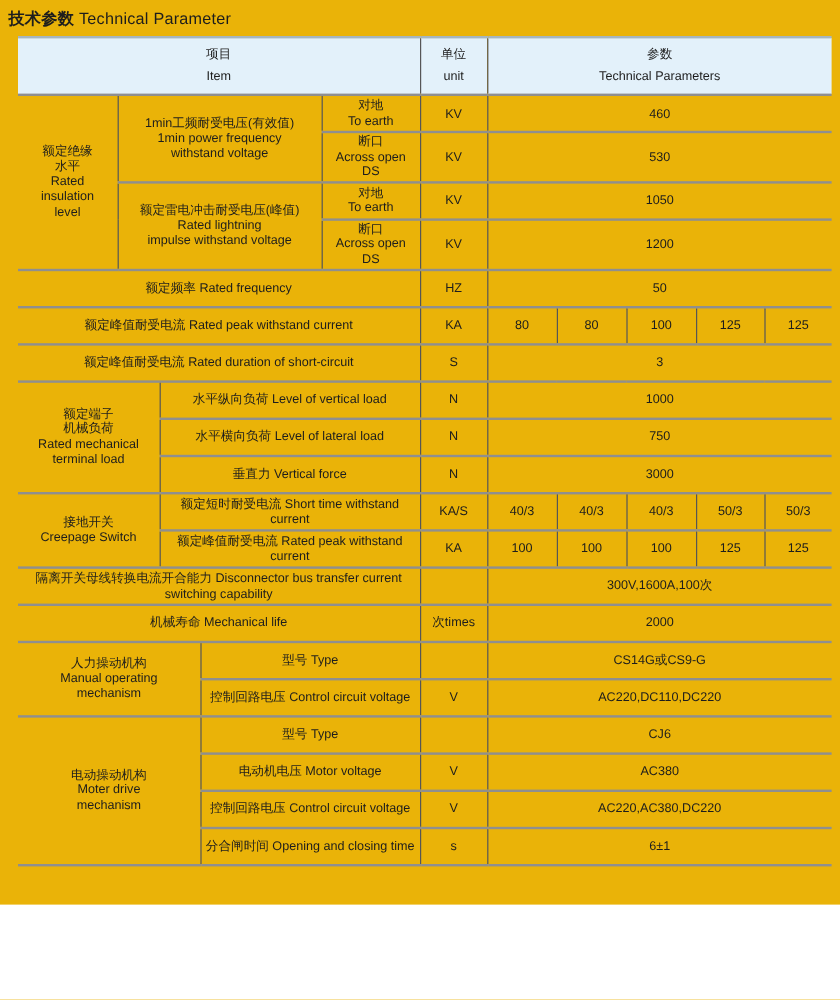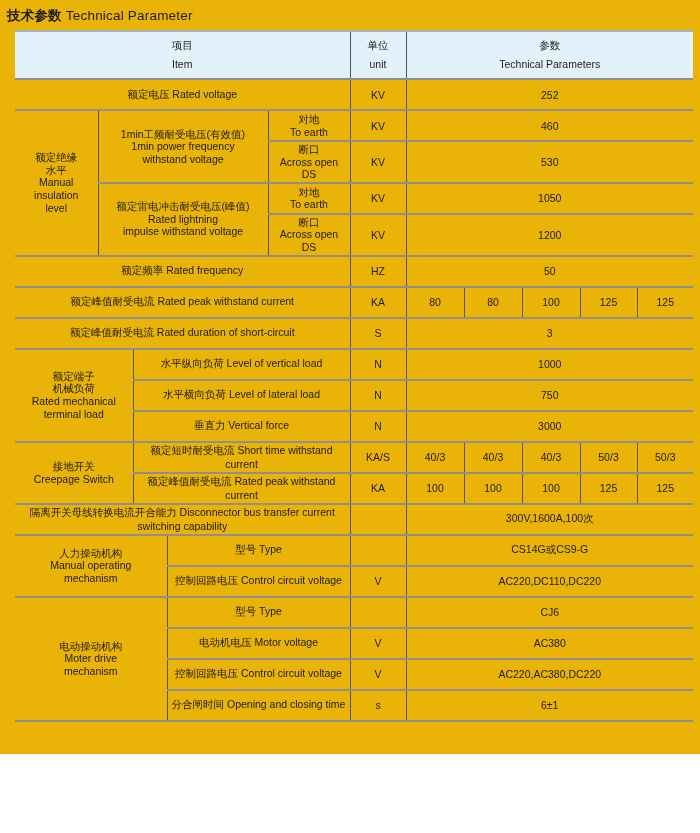--- a/index.html
+++ b/index.html
@@ -50,41 +50,36 @@
       </colgroup>
     <tbody>
         <tr class="header">
       <td class="ml">项目
 Item</td>
       <td class="ml bl">单位
 unit</td>
       <td class="ml bl">参数
 Technical Parameters</td>
     </tr>
-    <tr>
-      <td class="left">额定电压 Rated voltage</td>
-      <td class="bl">KV</td>
-      <td class="bl">252</td>
-    </tr>
   </tbody>
     </table>
 
   <table class="tbl">
     <colgroup>
         <col style="width:83px">
         <col style="width:170px">
         <col style="width:82px">
         <col style="width:56px">
         <col style="width:287px">
       </colgroup>
     <tbody>
         <tr>
       <td rowspan="4" class="left ml">额定绝缘
 水平
-Manual
+Rated
 insulation
 level</td>
       <td rowspan="2" class="left ml bl">1min工频耐受电压(有效值)
 1min power frequency
 withstand voltage</td>
       <td class="ml bl">对地
 To earth</td>
       <td class="bl">KV</td>
       <td class="bl">460</td>
     </tr>
@@ -215,20 +210,25 @@
         <col style="width:335px">
         <col style="width:56px">
         <col style="width:287px">
       </colgroup>
     <tbody>
         <tr>
       <td class="left">隔离开关母线转换电流开合能力 Disconnector bus transfer current switching capability</td>
       <td class="bl"></td>
       <td class="bl">300V,1600A,100次</td>
     </tr>
+    <tr>
+      <td class="left">机械寿命 Mechanical life</td>
+      <td class="bl">次times</td>
+      <td class="bl">2000</td>
+    </tr>
   </tbody>
     </table>
 
   <table class="tbl">
     <colgroup>
         <col style="width:152px">
         <col style="width:183px">
         <col style="width:56px">
         <col style="width:287px">
       </colgroup>

